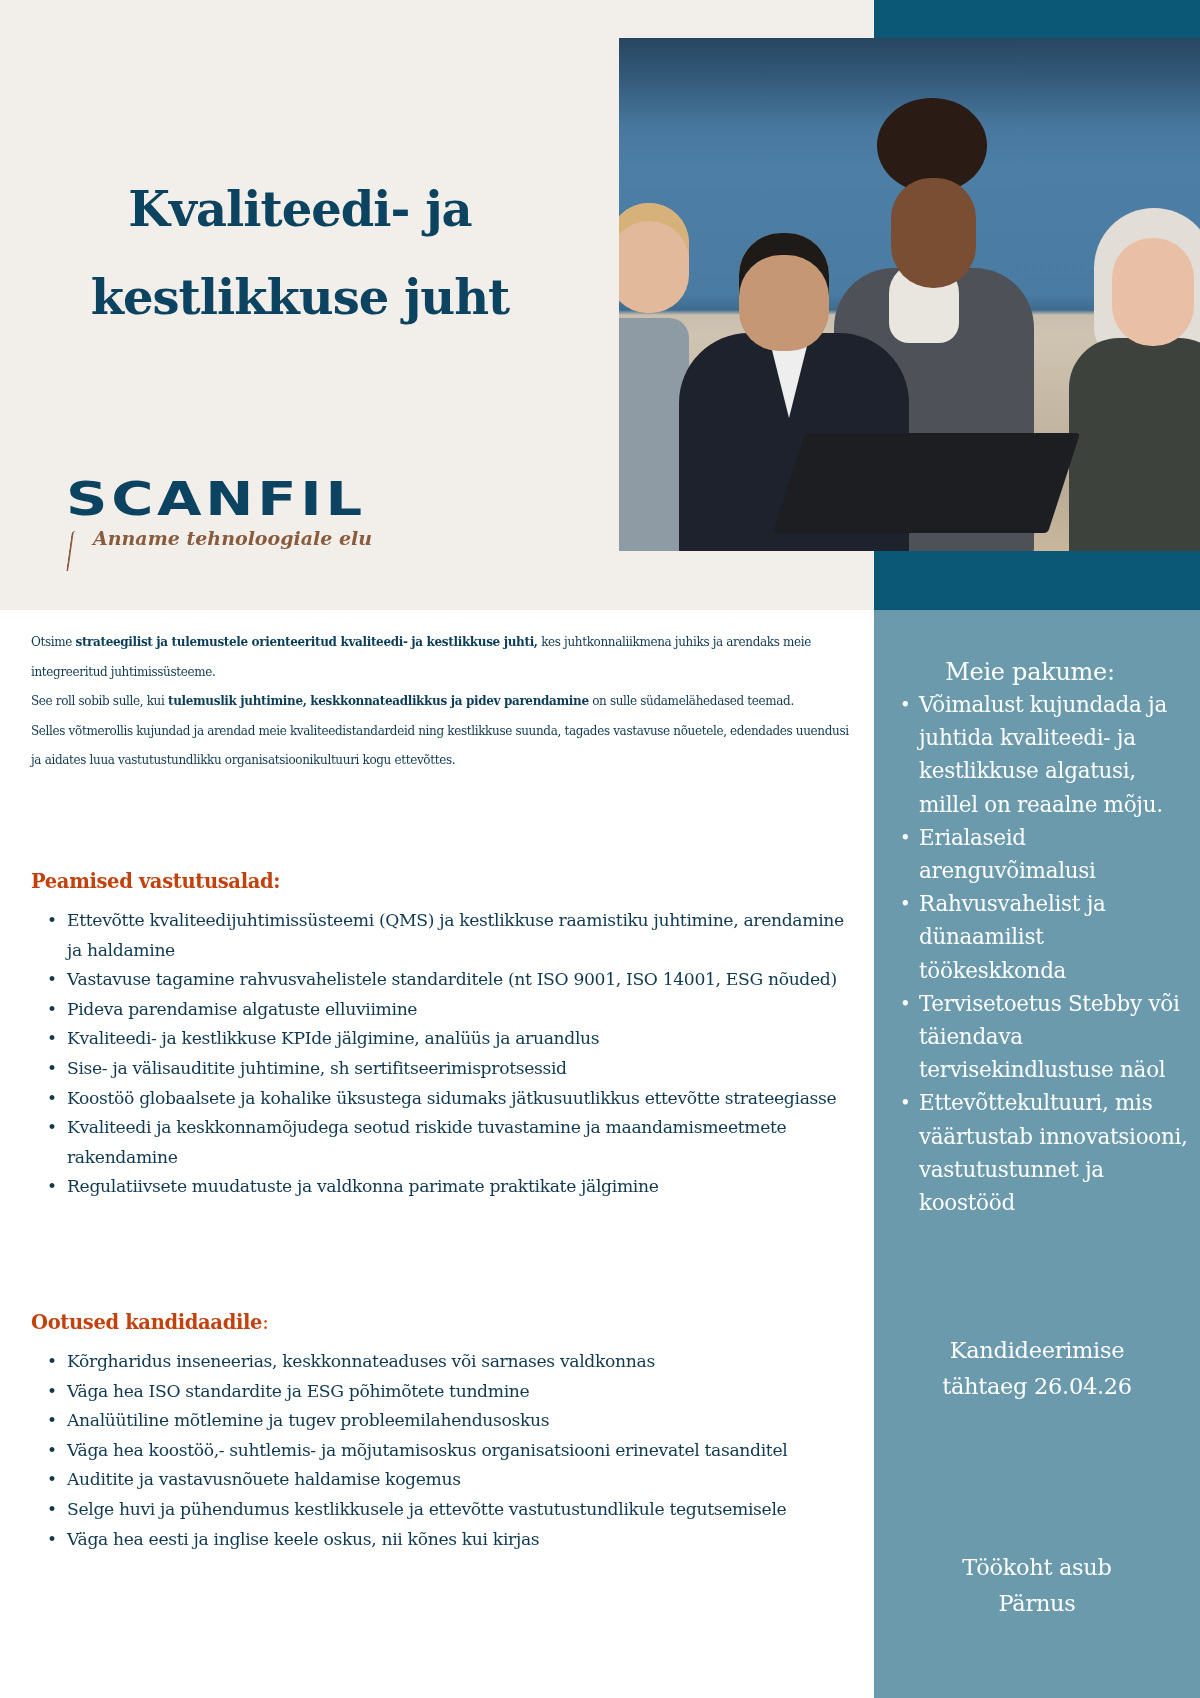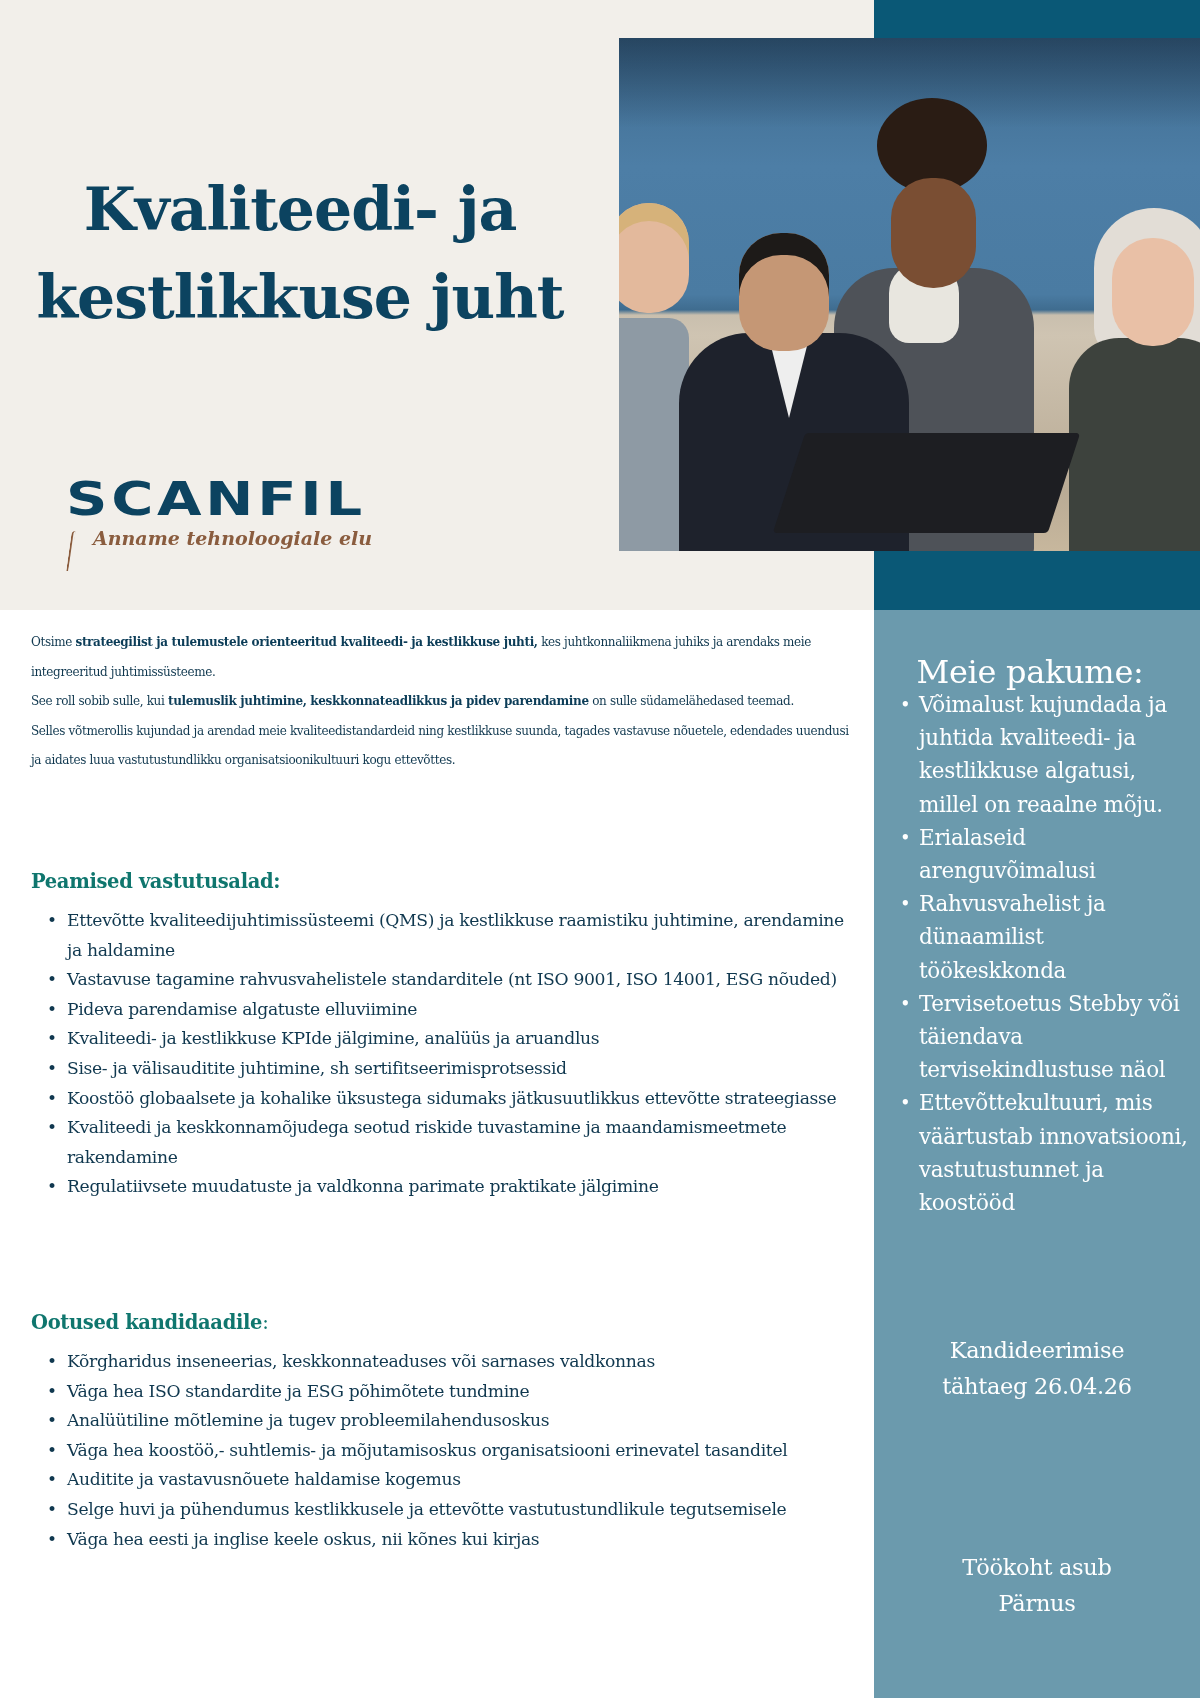--- a/index.html
+++ b/index.html
@@ -6,21 +6,21 @@
   html, body { width: 1200px; height: 1698px; background: #ffffff; overflow: hidden; }
   body { position: relative; font-family: "DejaVu Serif", "Liberation Serif", serif; color: #0f3a52; }
 
   .header-bg { position: absolute; left: 0; top: 0; width: 874px; height: 610px; background: #f2efea; }
   .side-dark { position: absolute; left: 874px; top: 0; width: 326px; height: 610px; background: #0a5876; }
   .side-light { position: absolute; left: 874px; top: 610px; width: 326px; height: 1088px; background: #6b9aad; }
 
   .title {
     position: absolute; left: 0; top: 165px; width: 600px;
     text-align: center; font-family: "DejaVu Serif", serif; font-weight: bold;
-    font-size: 60px; line-height: 88px; color: #0c4360; letter-spacing: -1px;
+    font-size: 48px; line-height: 88px; color: #0c4360; letter-spacing: -1px;
   }
 
   .logo { position: absolute; left: 66px; top: 474px; }
   .logo-word {
     font-family: "DejaVu Sans", sans-serif; font-weight: bold; font-size: 46px;
     letter-spacing: 3px; color: #0c4360; transform: scaleX(1.25); transform-origin: left;
     line-height: 50px; display: block;
   }
   .tagline-row { position: absolute; left: 66px; top: 527px; height: 46px; width: 320px; }
   .tagline-stroke {
@@ -49,29 +49,29 @@
   .p3-body { left: 215px; top: 230px; width: 200px; height: 290px; background: #4e5258; border-radius: 60px 60px 10px 10px; }
   .p3-collar { left: 270px; top: 225px; width: 70px; height: 80px; background: #e8e6df; border-radius: 30px 30px 20px 20px; }
   .p4-hair { left: 475px; top: 170px; width: 120px; height: 150px; background: #e2ddd6; border-radius: 60px 60px 30px 30px; }
   .p4-head { left: 493px; top: 200px; width: 82px; height: 108px; background: #e9c0a6; border-radius: 40px 40px 40px 40px; }
   .p4-body { left: 450px; top: 300px; width: 160px; height: 220px; background: #3d423d; border-radius: 50px 50px 0 0; }
   .laptop { left: 170px; top: 395px; width: 275px; height: 100px; background: #1d1e22; transform: skewX(-18deg); border-radius: 4px; }
 
   .body-text { position: absolute; left: 31px; top: 628px; width: 830px; font-family: "DejaVu Serif", serif; font-size: 12px; line-height: 29.5px; color: #10384f; letter-spacing: -0.35px; }
   .body-text b { color: #0c3d58; }
   .section { position: absolute; left: 31px; width: 830px; font-family: "DejaVu Serif", serif; color: #10384f; letter-spacing: -0.35px; }
-  .section h2 { font-size: 19.5px; font-weight: bold; color: #0f766e; line-height: 30px; }
+  .section h2 { font-size: 19.5px; font-weight: bold; color: #c2410c; line-height: 30px; }
   .section ul { list-style: none; margin-top: 9px; }
   .section li { position: relative; padding-left: 36px; font-size: 17.2px; line-height: 29.6px; }
   .section li::before { content: "•"; position: absolute; left: 16px; top: 0; font-size: 17px; }
   .sec-resp { top: 867px; }
   .sec-exp { top: 1308px; }
 
   .offer { position: absolute; left: 893px; top: 656px; width: 300px; color: #ffffff; font-family: "DejaVu Serif", serif; letter-spacing: -0.3px; }
-  .offer h3 { font-size: 32px; font-weight: normal; text-align: center; line-height: 32px; padding-right: 26px; }
+  .offer h3 { font-size: 24px; font-weight: normal; text-align: center; line-height: 32px; padding-right: 26px; }
   .offer ul { list-style: none; }
   .offer li { position: relative; padding-left: 26px; font-size: 21.5px; line-height: 33.2px; }
   .offer li::before { content: "•"; position: absolute; left: 7px; top: 0; font-size: 18px; }
 
   .deadline, .location { position: absolute; left: 874px; width: 326px; text-align: center; color: #ffffff; font-family: "DejaVu Serif", serif; font-size: 22.5px; line-height: 36px; letter-spacing: -0.3px; }
   .deadline { top: 1332px; }
   .location { top: 1549px; }
 </style>
 </head>
 <body>

